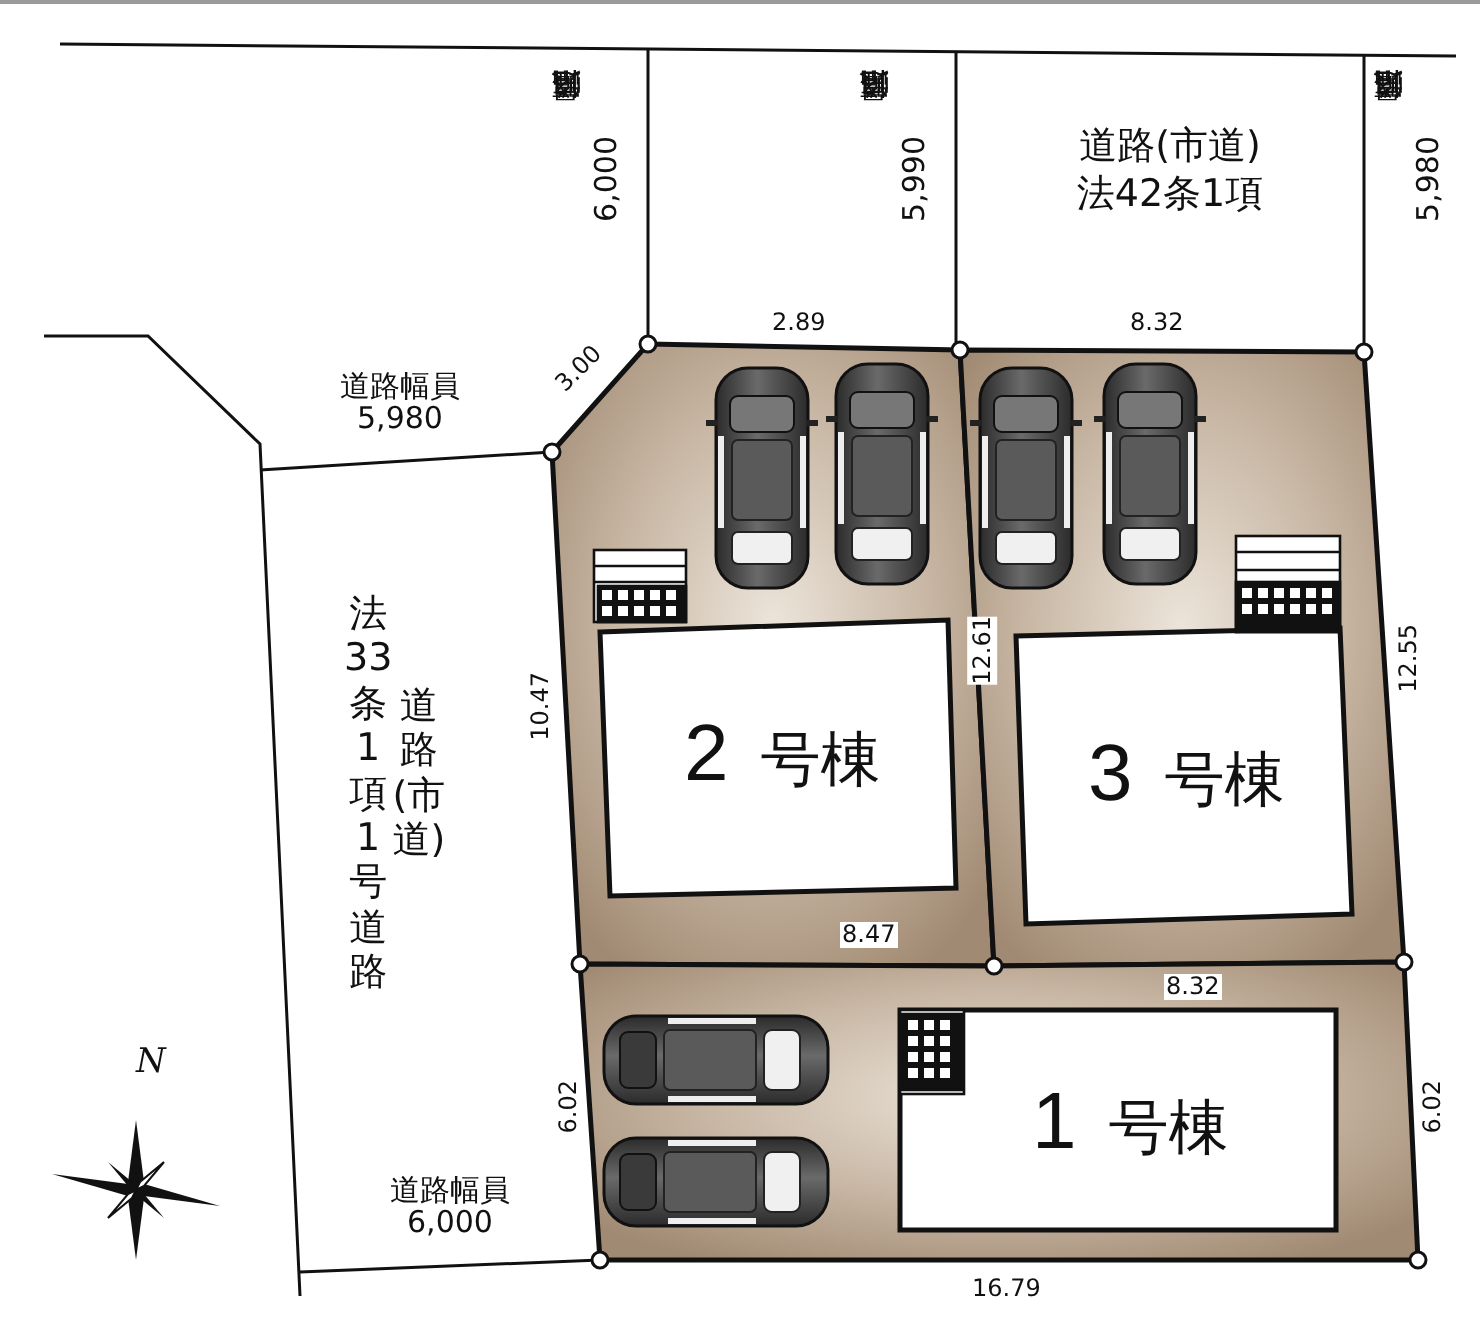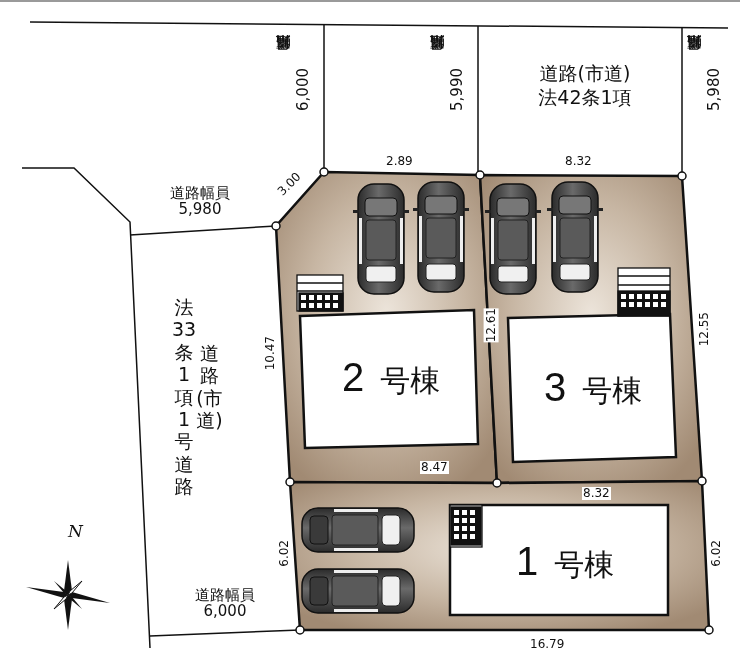--- a/index.html
+++ b/index.html
@@ -224,21 +224,21 @@
 <div class="lbl dim-plain" style="left:276px;top:178px;transform:rotate(-45deg);">3.00</div>
 <div class="lbl dim-plain" style="left:386px;top:155px;">2.89</div>
 <div class="lbl dim-plain" style="left:565px;top:155px;">8.32</div>
 <div class="lbl dim-plain vert-l" style="left:264px;top:336px;">10.47</div>
 <div class="lbl dim vert-l" style="left:484px;top:308px;">12.61</div>
 <div class="lbl dim-plain vert-l" style="left:698px;top:312px;">12.55</div>
 <div class="lbl dim" style="left:380px;top:461px;margin-left:40px;">8.47</div>
 <div class="lbl dim" style="left:582px;top:487px;">8.32</div>
 <div class="lbl dim-plain vert-l" style="left:278px;top:540px;">6.02</div>
 <div class="lbl dim-plain vert-l" style="left:710px;top:540px;">6.02</div>
-<div class="lbl dim-plain" style="left:486px;top:638px;margin-left:44px;">16.79</div>
+<div class="lbl dim-plain" style="left:486px;top:638px;">16.79</div>
 
 <div class="lbl bld" style="left:342px;top:356px;">
   <span class="num">2</span>
   <span class="suf">号棟</span>
 </div>
 <div class="lbl bld" style="left:544px;top:366px;">
   <span class="num">3</span>
   <span class="suf">号棟</span>
 </div>
 <div class="lbl bld" style="left:516px;top:540px;">

